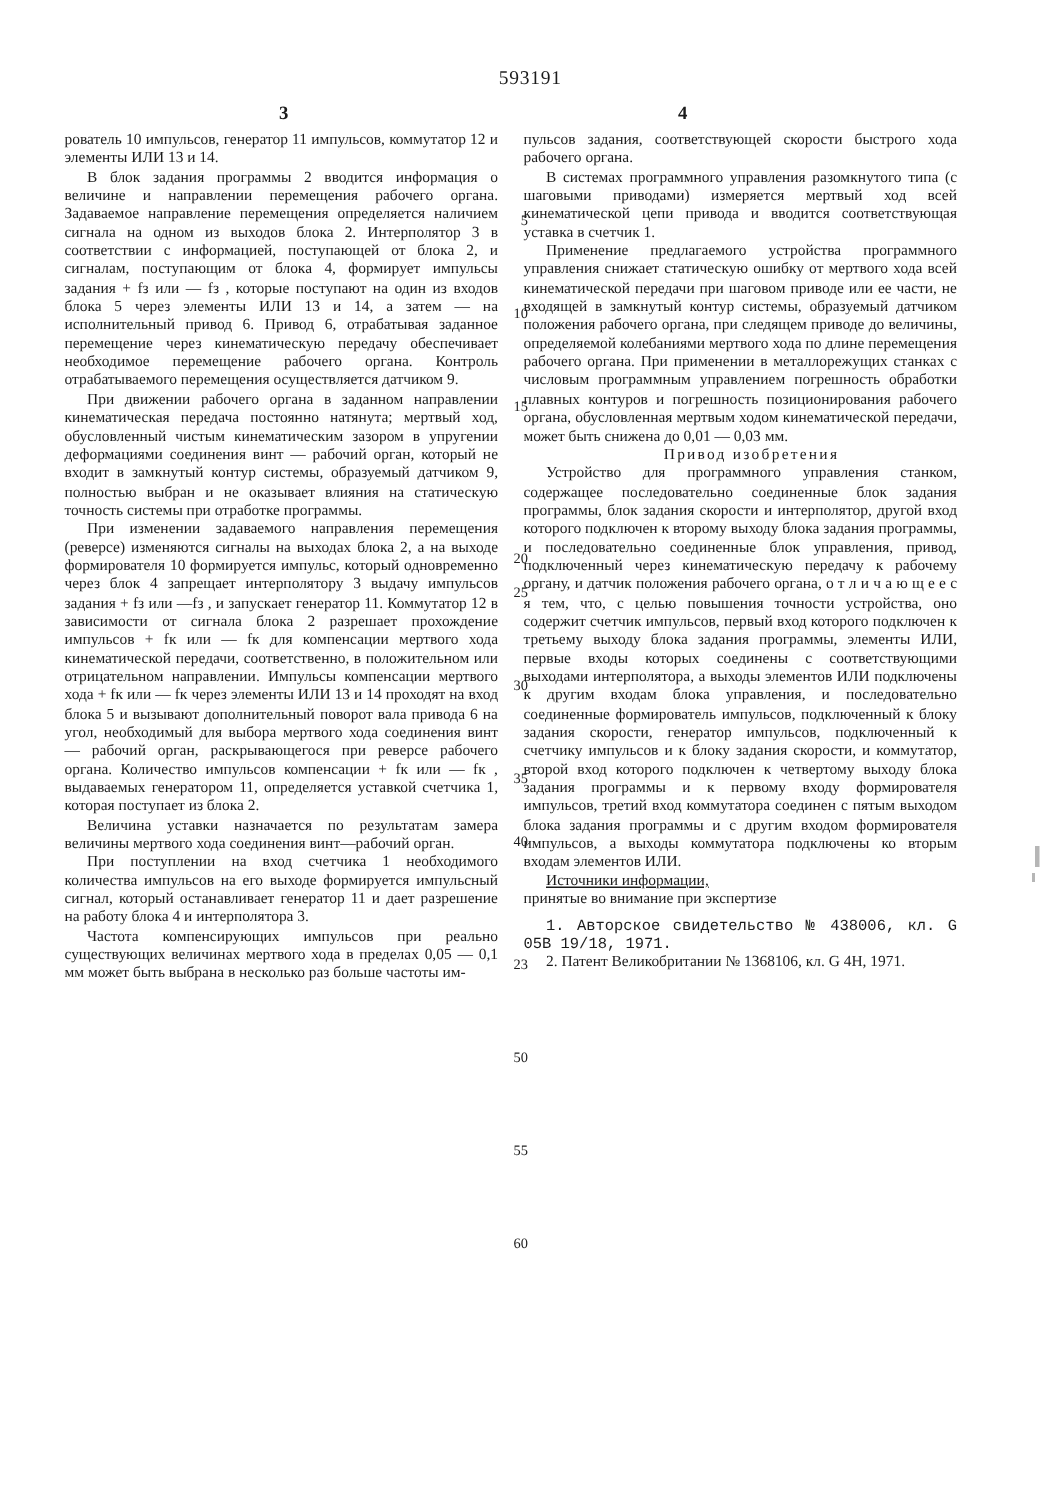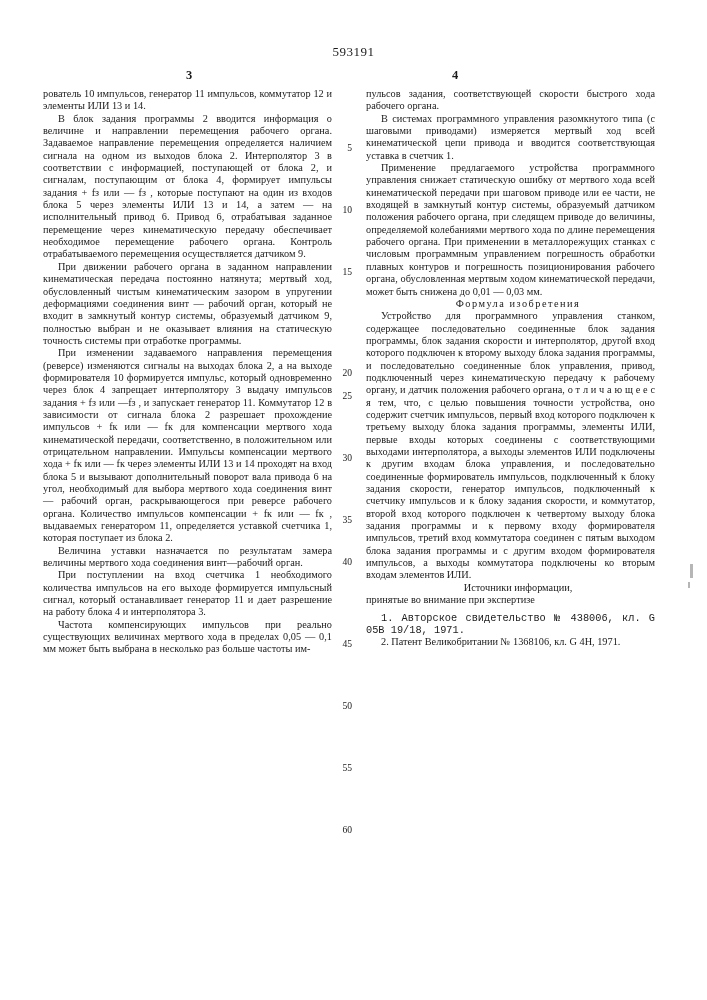--- a/index.html
+++ b/index.html
@@ -44,21 +44,21 @@
   .col-numbers .cn.right { left: 452px; }
 
   .body-wrap {
     position: relative;
     margin-top: 4px;
     padding-left: 43px;
     padding-right: 24px;
   }
   .columns {
     display: flex;
-    gap: 34px;
+    gap: 17px;
     align-items: flex-start;
   }
   .col {
     width: 289px;
     font-size: 10.3px;
     line-height: 12.35px;
     text-align: justify;
     text-justify: inter-word;
     hyphens: manual;
   }
@@ -69,24 +69,25 @@
   .col p.noind { text-indent: 0; }
   .col p.spaced-sm { margin-top: 5px; font-family: Liberation Mono, monospace; }
   .subhead {
     text-align: center;
     letter-spacing: 1.5px;
     margin-top: 12px;
     margin-bottom: 8px;
     text-indent: 0;
   }
   .src-head {
-    text-align: center;
+    text-align: left;
     margin-top: 12px;
     text-indent: 0;
     line-height: 12.4px;
+    text-decoration: underline;
   }
 
   
   .gutter {
     position: absolute;
     left: 336px;
     top: 0;
     width: 16px;
     font-size: 9.6px;
     font-family: "Liberation Serif", serif;
@@ -122,21 +123,21 @@
 
     <div class="gutter">
       <span style="top:54px;">5</span>
       <span style="top:116px;">10</span>
       <span style="top:178px;">15</span>
       <span style="top:240px;margin-top:39px;">20</span>
       <span style="top:302px;">25</span>
       <span style="top:364px;">30</span>
       <span style="top:426px;">35</span>
       <span style="top:468px;">40</span>
-      <span style="top:550px;">45</span>
+      <span style="top:550px;">23</span>
       <span style="top:612px;">50</span>
       <span style="top:674px;">55</span>
       <span style="top:736px;">60</span>
     </div>
 
     <div class="columns">
 
       <div class="col">
         <p class="noind">рователь 10 импульсов, генератор 11 импульсов, коммутатор 12 и элементы ИЛИ 13 и 14.</p>
         <p>В блок задания программы 2 вводится информация о величине и направлении перемещения рабочего органа. Задаваемое направление перемещения определяется наличием сигнала на одном из выходов блока 2. Интерполятор 3 в соответствии с информацией, поступающей от блока 2, и сигналам, поступающим от блока 4, формирует импульсы задания + fз или — fз , которые поступают на один из входов блока 5 через элементы ИЛИ 13 и 14, а затем — на исполнительный привод 6. Привод 6, отрабатывая заданное перемещение через кинематическую передачу обеспечивает необходимое перемещение рабочего органа. Контроль отрабатываемого перемещения осуществляется датчиком 9.</p>
@@ -145,21 +146,21 @@
         <p>Величина уставки назначается по результатам замера величины мертвого хода соединения винт—рабочий орган.</p>
         <p>При поступлении на вход счетчика 1 необходимого количества импульсов на его выходе формируется импульсный сигнал, который останавливает генератор 11 и дает разрешение на работу блока 4 и интерполятора 3.</p>
         <p>Частота компенсирующих импульсов при реально существующих величинах мертвого хода в пределах 0,05 — 0,1 мм может быть выбрана в несколько раз больше частоты им-</p>
       </div>
 
       <div class="col">
         <p class="noind">пульсов задания, соответствующей скорости быстрого хода рабочего органа.</p>
         <p>В системах программного управления разомкнутого типа (с шаговыми приводами) измеряется мертвый ход всей кинематической цепи привода и вводится соответствующая уставка в счетчик 1.</p>
         <p>Применение предлагаемого устройства программного управления снижает статическую ошибку от мертвого хода всей кинематической передачи при шаговом приводе или ее части, не входящей в замкнутый контур системы, образуемый датчиком положения рабочего органа, при следящем приводе до величины, определяемой колебаниями мертвого хода по длине перемещения рабочего органа. При применении в металлорежущих станках с числовым программным управлением погрешность обработки плавных контуров и погрешность позиционирования рабочего органа, обусловленная мертвым ходом кинематической передачи, может быть снижена до 0,01 — 0,03 мм.</p>
 
-        <p class="subhead">Формула изобретения</p>
+        <p class="subhead">Привод изобретения</p>
 
         <p>Устройство для программного управления станком, содержащее последовательно соединенные блок задания программы, блок задания скорости и интерполятор, другой вход которого подключен к второму выходу блока задания программы, и последовательно соединенные блок управления, привод, подключенный через кинематическую передачу к рабочему органу, и датчик положения рабочего органа, о т л и ч а ю щ е е с я тем, что, с целью повышения точности устройства, оно содержит счетчик импульсов, первый вход которого подключен к третьему выходу блока задания программы, элементы ИЛИ, первые входы которых соединены с соответствующими выходами интерполятора, а выходы элементов ИЛИ подключены к другим входам блока управления, и последовательно соединенные формирователь импульсов, подключенный к блоку задания скорости, генератор импульсов, подключенный к счетчику импульсов и к блоку задания скорости, и коммутатор, второй вход которого подключен к четвертому выходу блока задания программы и к первому входу формирователя импульсов, третий вход коммутатора соединен с пятым выходом блока задания программы и с другим входом формирователя импульсов, а выходы коммутатора подключены ко вторым входам элементов ИЛИ.</p>
 
         <p class="src-head">Источники информации,</p>
         <p class="noind" style="text-align:left;">принятые во внимание при экспертизе</p>
 
         <p class="spaced-sm">1. Авторское свидетельство № 438006, кл. G 05B 19/18, 1971.</p>
         <p>2. Патент Великобритании № 1368106, кл. G 4H, 1971.</p>
       </div>
 

